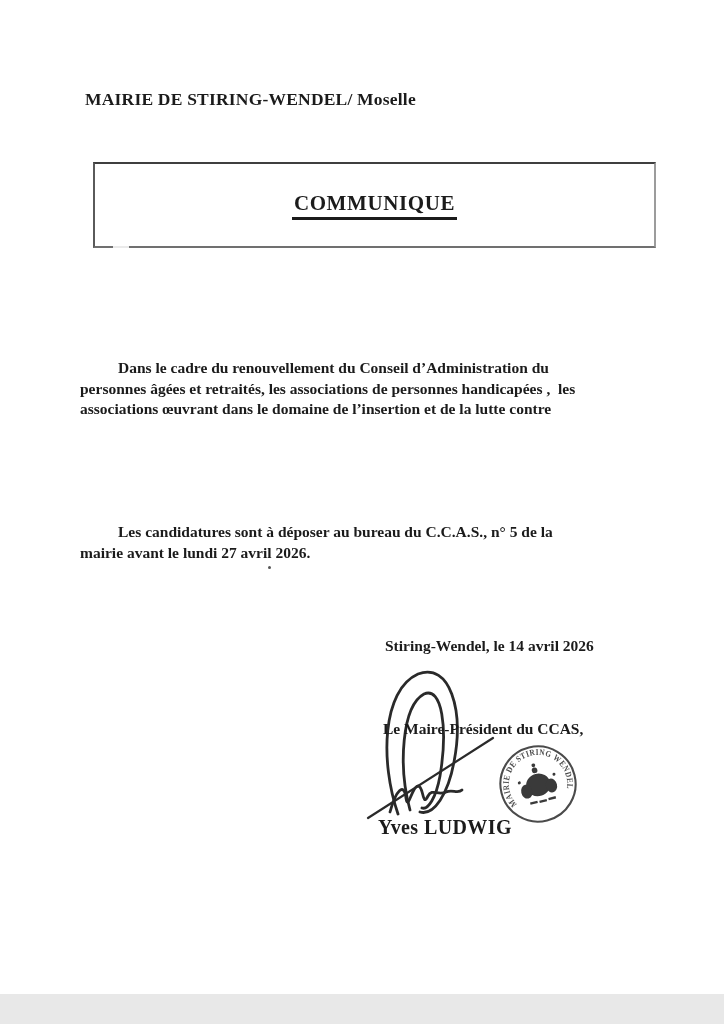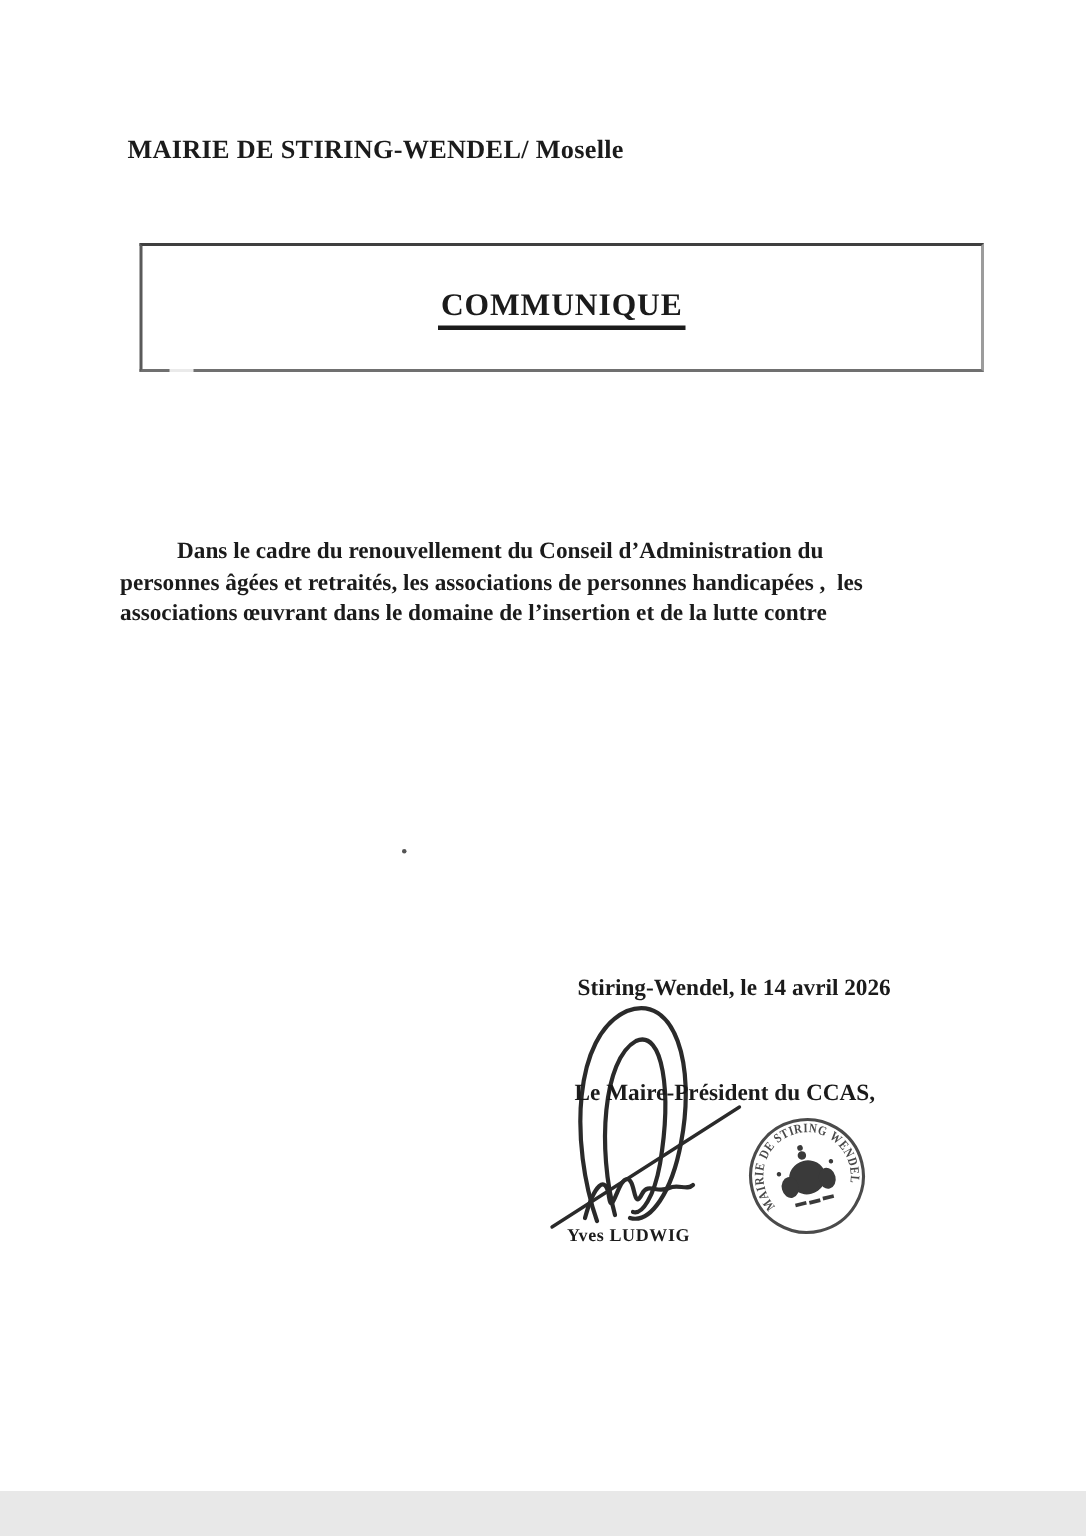--- a/index.html
+++ b/index.html
@@ -67,34 +67,33 @@
     width: 3px; height: 3px;
     border-radius: 50%;
     background: #555;
   }
   .dateline {
     position: absolute;
     left: 385px; top: 637px;
     font-size: 15.5px;
     font-weight: 700;
     white-space: pre;
-    margin-top: 13px;
   }
   .sig-role {
     position: absolute;
     left: 383px; top: 720px;
     font-size: 15.5px;
     font-weight: 700;
     white-space: pre;
     z-index: 1;
   }
   .sig-name {
     position: absolute;
     left: 378px; top: 816px;
-    font-size: 12px;
+    font-size: 20px;
     font-weight: 700;
     letter-spacing: 0.4px;
     white-space: pre;
     z-index: 3;
   }
   .signature-svg {
     position: absolute;
     left: 358px; top: 662px;
     width: 150px; height: 160px;
     z-index: 2;
@@ -126,20 +125,24 @@
     <span class="doc-title">COMMUNIQUE</span>
     <span class="border-gap"></span>
   </div>
 
   <div class="para para1">
     <div class="line indent">Dans le cadre du renouvellement du Conseil d’Administration du</div>
     <div class="line">personnes âgées et retraités, les associations de personnes handicapées ,  les</div>
     <div class="line">associations œuvrant dans le domaine de l’insertion et de la lutte contre</div>
   </div>
 
+  <div class="para para2">
+    <div class="line indent">Les candidatures sont à déposer au bureau du C.C.A.S., n° 5 de la</div>
+    <div class="line">mairie avant le lundi 27 avril 2026.</div>
+  </div>
 
   <div class="speck"></div>
 
   <div class="dateline">Stiring-Wendel, le 14 avril 2026</div>
 
   <div class="sig-role">Le Maire-Président du CCAS,</div>
 
   <svg class="signature-svg" viewBox="0 0 150 160" xmlns="http://www.w3.org/2000/svg">
     <g fill="none" stroke="#181818" stroke-width="2.8" stroke-linecap="round" opacity="0.92">
       <path d="M 40,152 C 22,100 24,28 60,12 C 92,0 106,48 96,100 C 90,132 76,154 62,150"></path>

